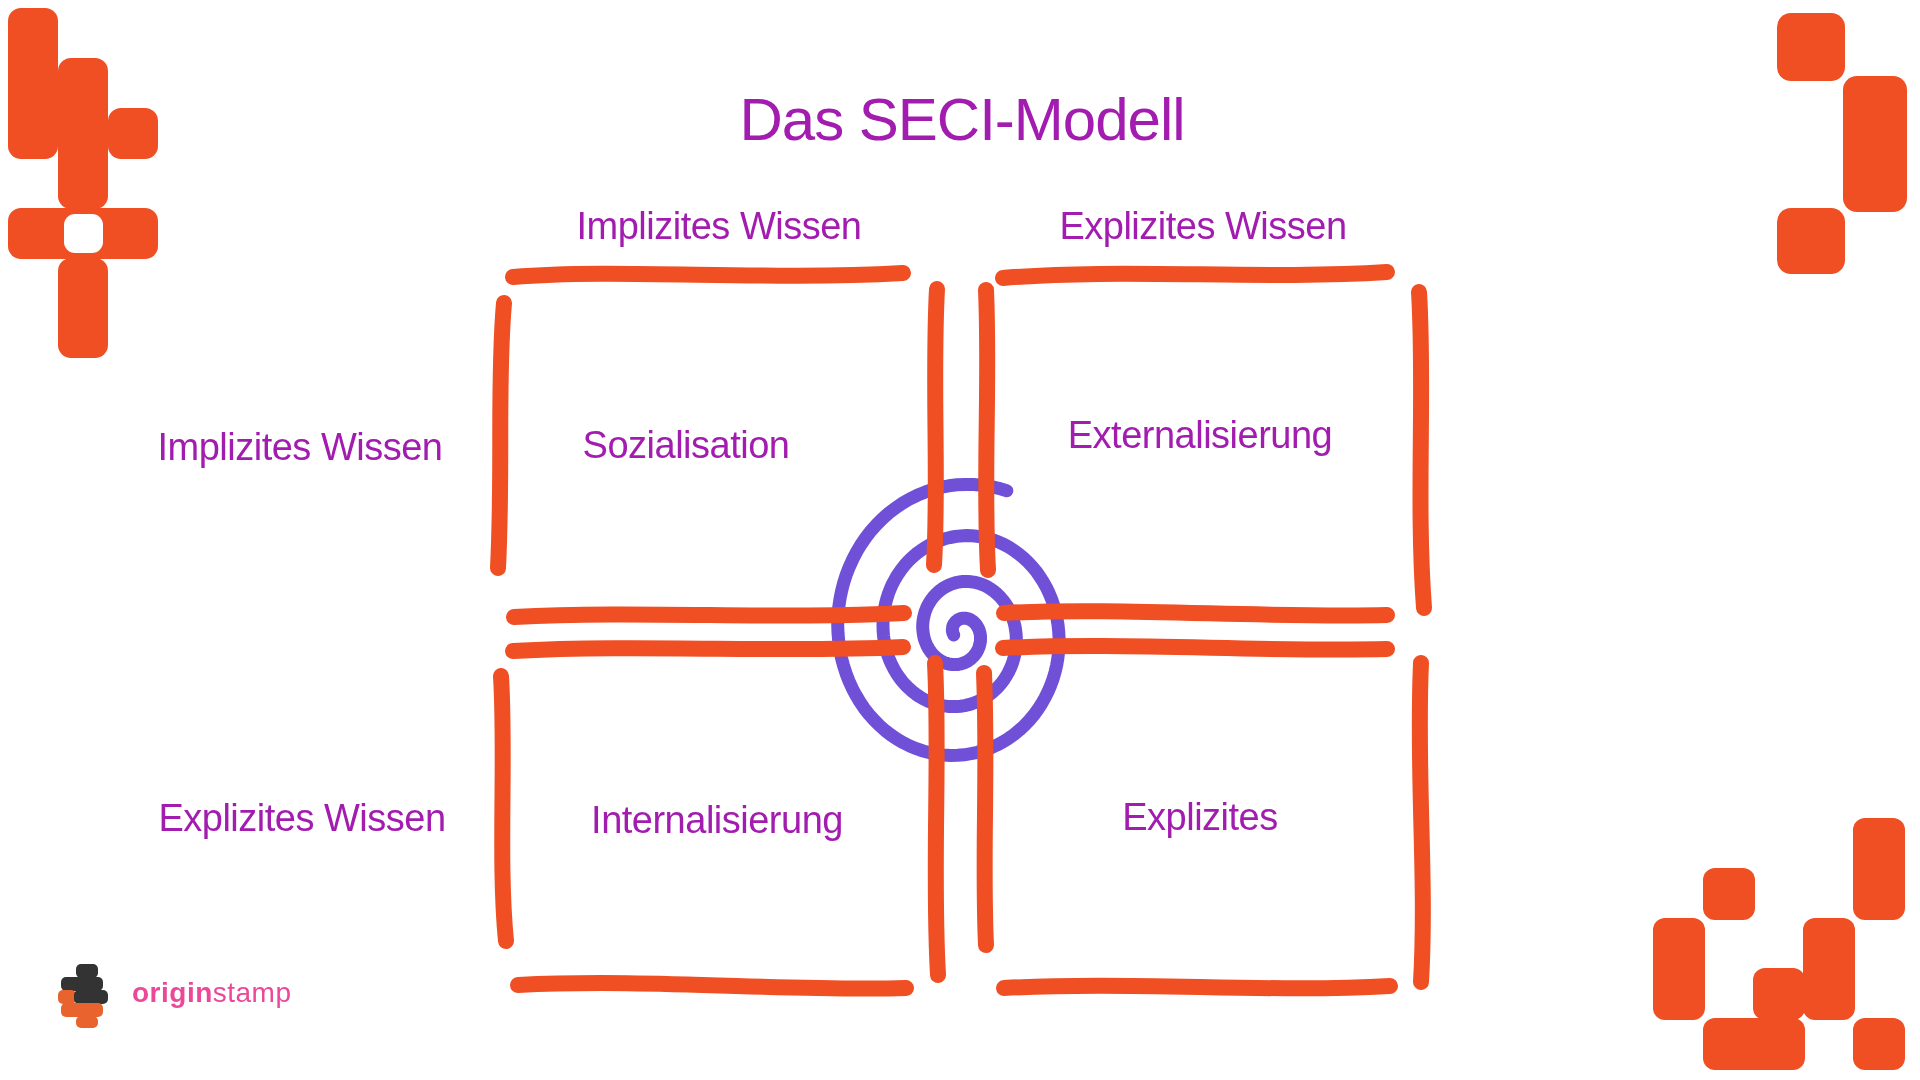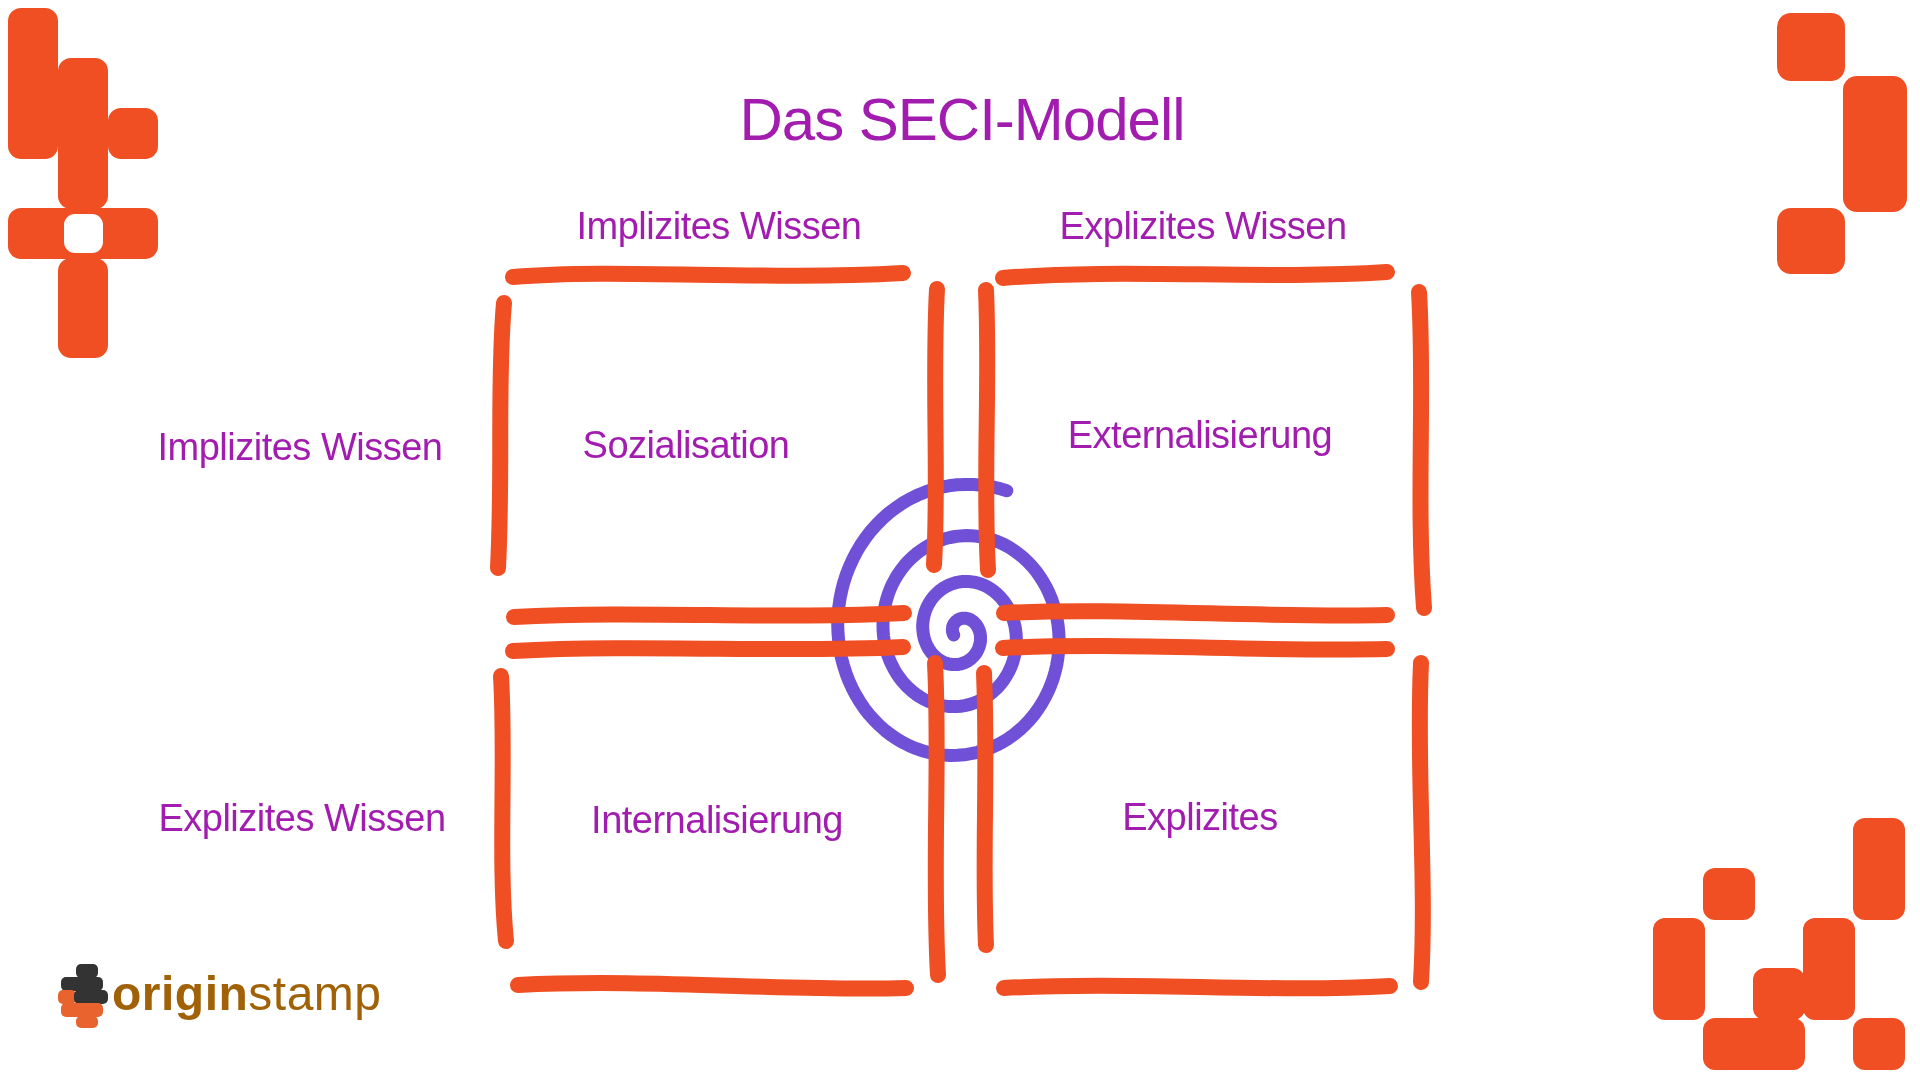--- a/index.html
+++ b/index.html
@@ -10,22 +10,22 @@
   }
   #art{position:absolute;left:0;top:0}
   .label{
     position:absolute;transform:translate(-50%,-50%);
     font-weight:normal;color:#a21caf;white-space:nowrap;
     letter-spacing:-0.5px;
   }
   .title{font-size:60px;letter-spacing:-1px}
   .lbl{font-size:38px}
   .logo-text{
-    position:absolute;left:112px;top:993px;transform:translate(0,-50%);
-    font-size:48px;color:#a16207;white-space:nowrap;letter-spacing:0.5px;
+    position:absolute;left:132px;top:993px;transform:translate(0,-50%);
+    font-size:28px;color:#ec4899;white-space:nowrap;letter-spacing:0.5px;
   }
   .logo-text .bold{font-weight:bold}
   .logo-text .light{font-weight:normal}
 </style>
 </head>
 <body>
 
 <svg id="art" width="1920" height="1080" viewBox="0 0 1920 1080">
 
   <g fill="#F04E23">

